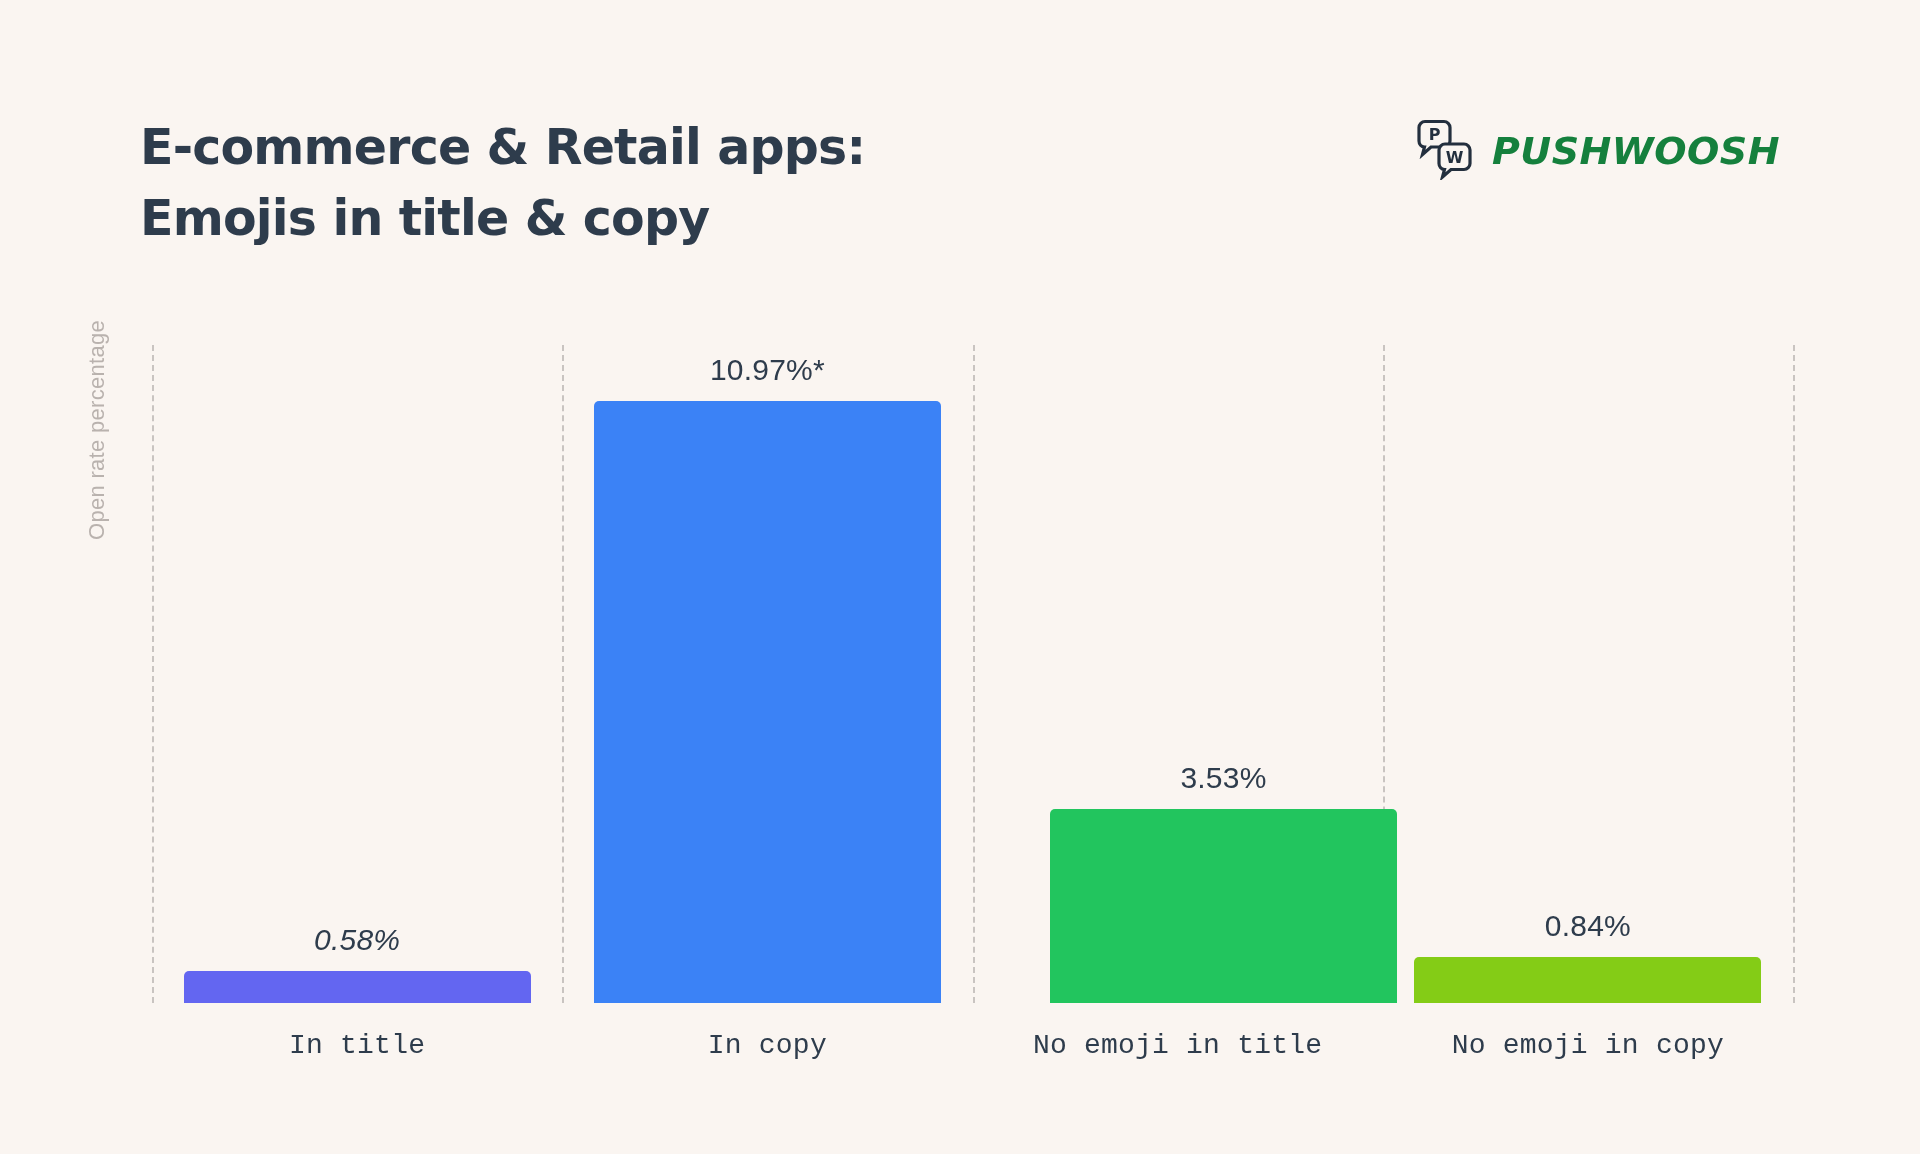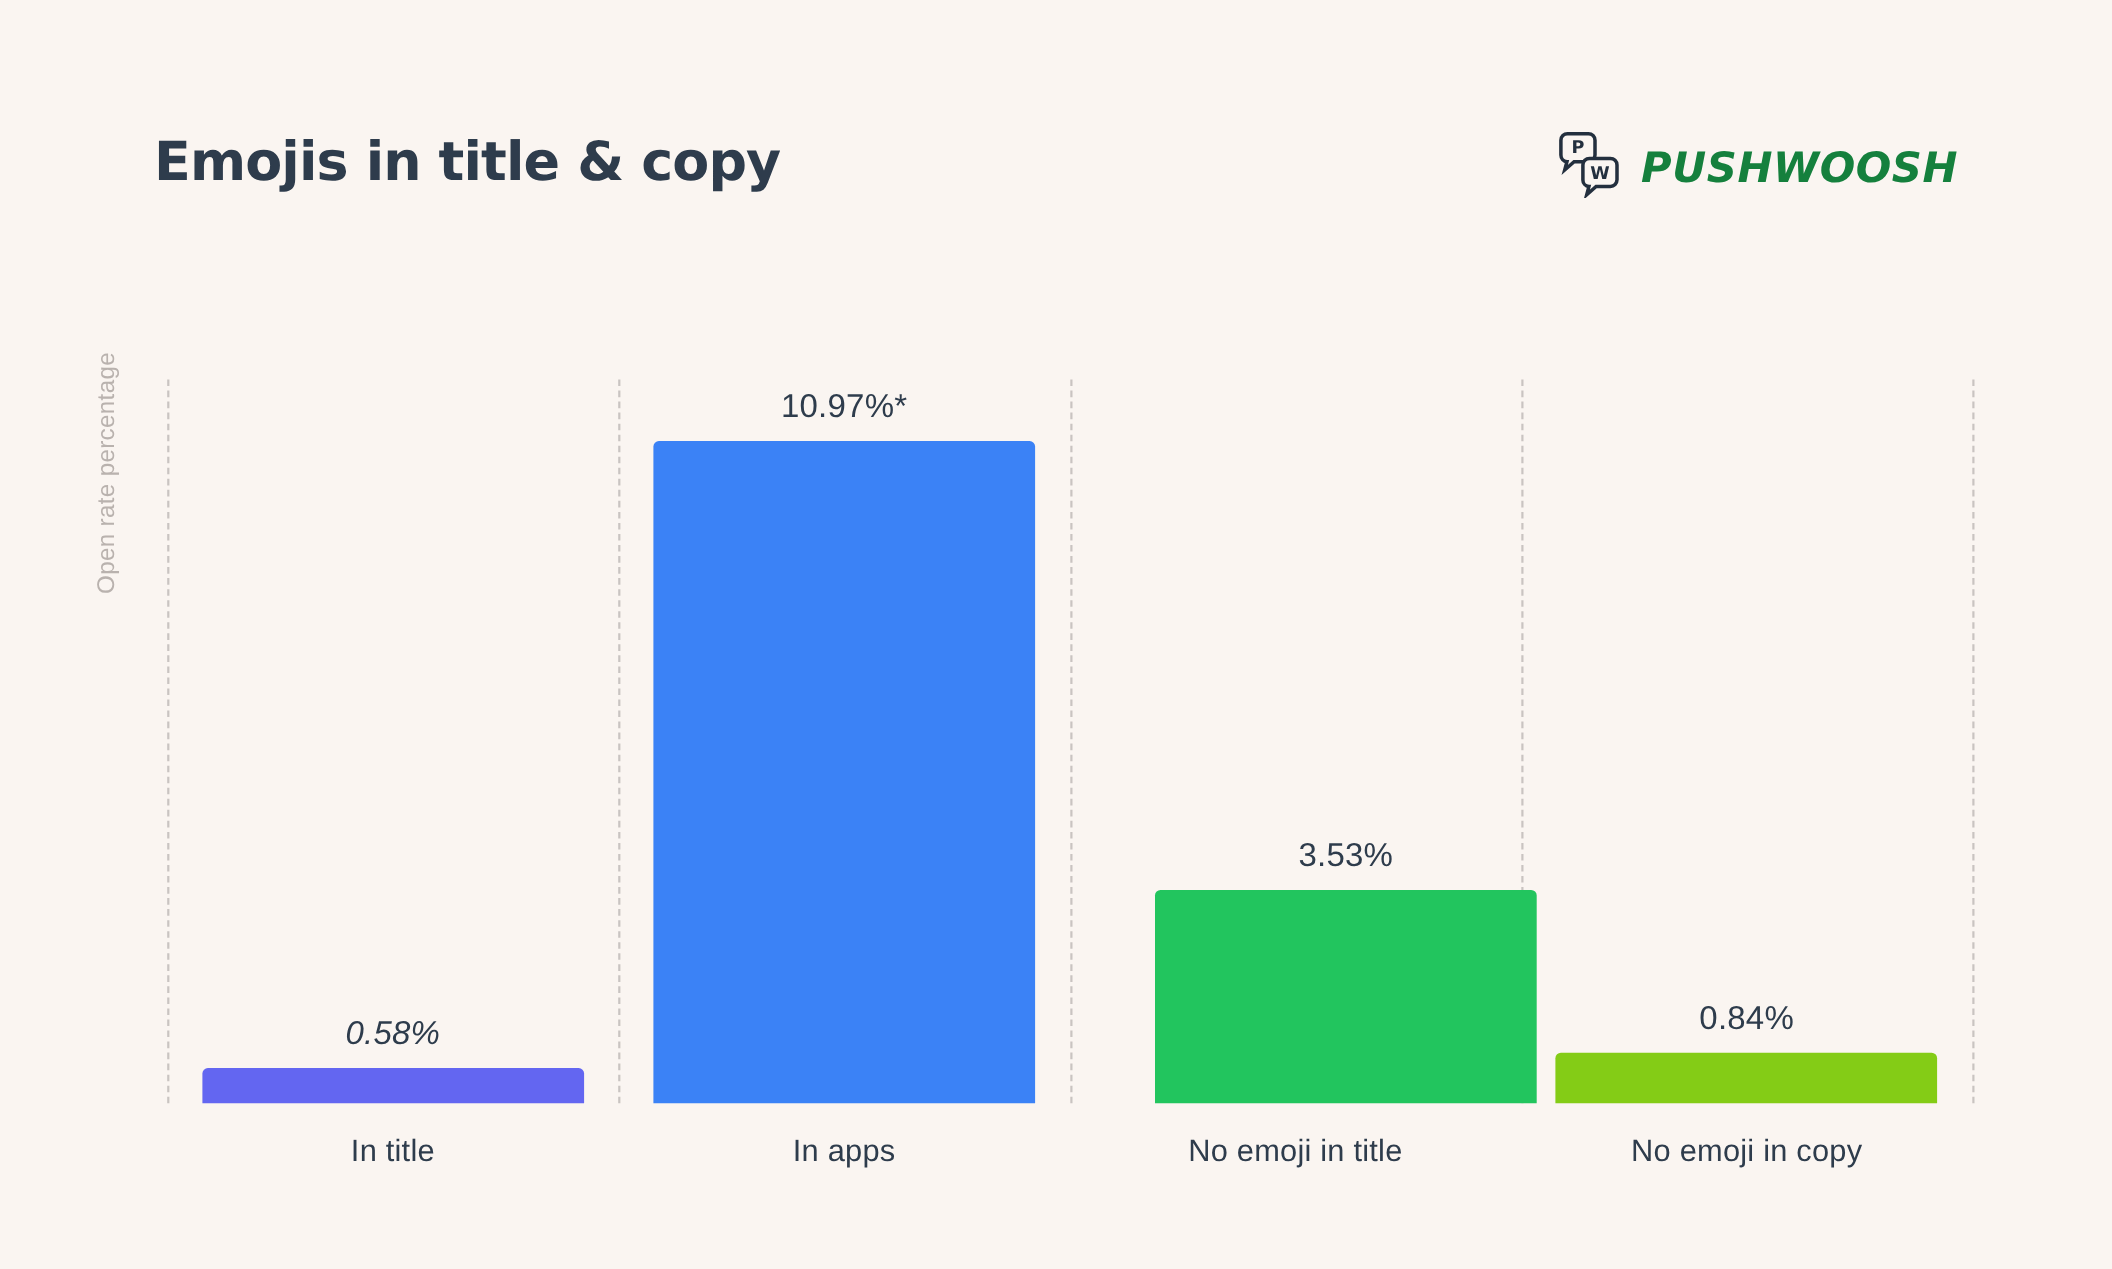--- a/index.html
+++ b/index.html
@@ -129,32 +129,33 @@
     letter-spacing: 0.2px;
     white-space: nowrap;
   }
 
   .cat-label {
     position: absolute;
     top: 1030px;
     text-align: center;
     font-size: 28px;
     color: #2e3c4c;
-    font-family: Liberation Sans, sans-serif;
+    font-family: Liberation Mono, monospace;
     letter-spacing: 0.2px;
     white-space: nowrap;
   }
 </style>
 </head>
 <body>
 
 <div id="page">
 
   <div class="header">
     <div class="title-block">
+      <div class="title-line">E-commerce &amp; Retail apps:</div>
       <div class="title-line">Emojis in title &amp; copy</div>
     </div>
 
     <div class="logo">
       <span class="logo-mark">
         <svg width="62" height="62" viewBox="0 0 62 62" aria-hidden="true">
           <g fill="none" stroke="#232f3e" stroke-width="3.2">
             <path d="M5 9.5 A6 6 0 0 1 11 3.5 H30 A6 6 0 0 1 36 9.5 V23 A6 6 0 0 1 30 29 H17 L8.5 36.5 L10.5 29 A6 6 0 0 1 5 23 Z"></path>
             <path d="M25 32 A6 6 0 0 1 31 26 H50 A6 6 0 0 1 56 32 V45.5 A6 6 0 0 1 50 51.5 H37 L28.5 59 L30.5 51.5 A6 6 0 0 1 25 45.5 Z" fill="#faf5f1"></path>
           </g>
@@ -192,19 +193,19 @@
           <div class="bar-value" style="bottom: 208px;">3.53%</div>
         </div>
         <div class="bar-group" style="left: 1262.38px; width: 347px;">
           <div class="bar" style="height: 46px; background: rgb(132, 204, 22);"></div>
           <div class="bar-value" style="bottom: 60px;">0.84%</div>
         </div>
       </div>
 
     <div id="cat-labels">
         <div class="cat-label" style="left: 152px; width: 410.25px;">In title</div>
-        <div class="cat-label" style="left: 562.25px; width: 410.25px;">In apps</div>
+        <div class="cat-label" style="left: 562.25px; width: 410.25px;">In copy</div>
         <div class="cat-label" style="left: 972.5px; width: 410.25px;">No emoji in title</div>
         <div class="cat-label" style="left: 1382.75px; width: 410.25px;">No emoji in copy</div>
       </div>
 
   </div>
 </div>
 
 </body></html>

